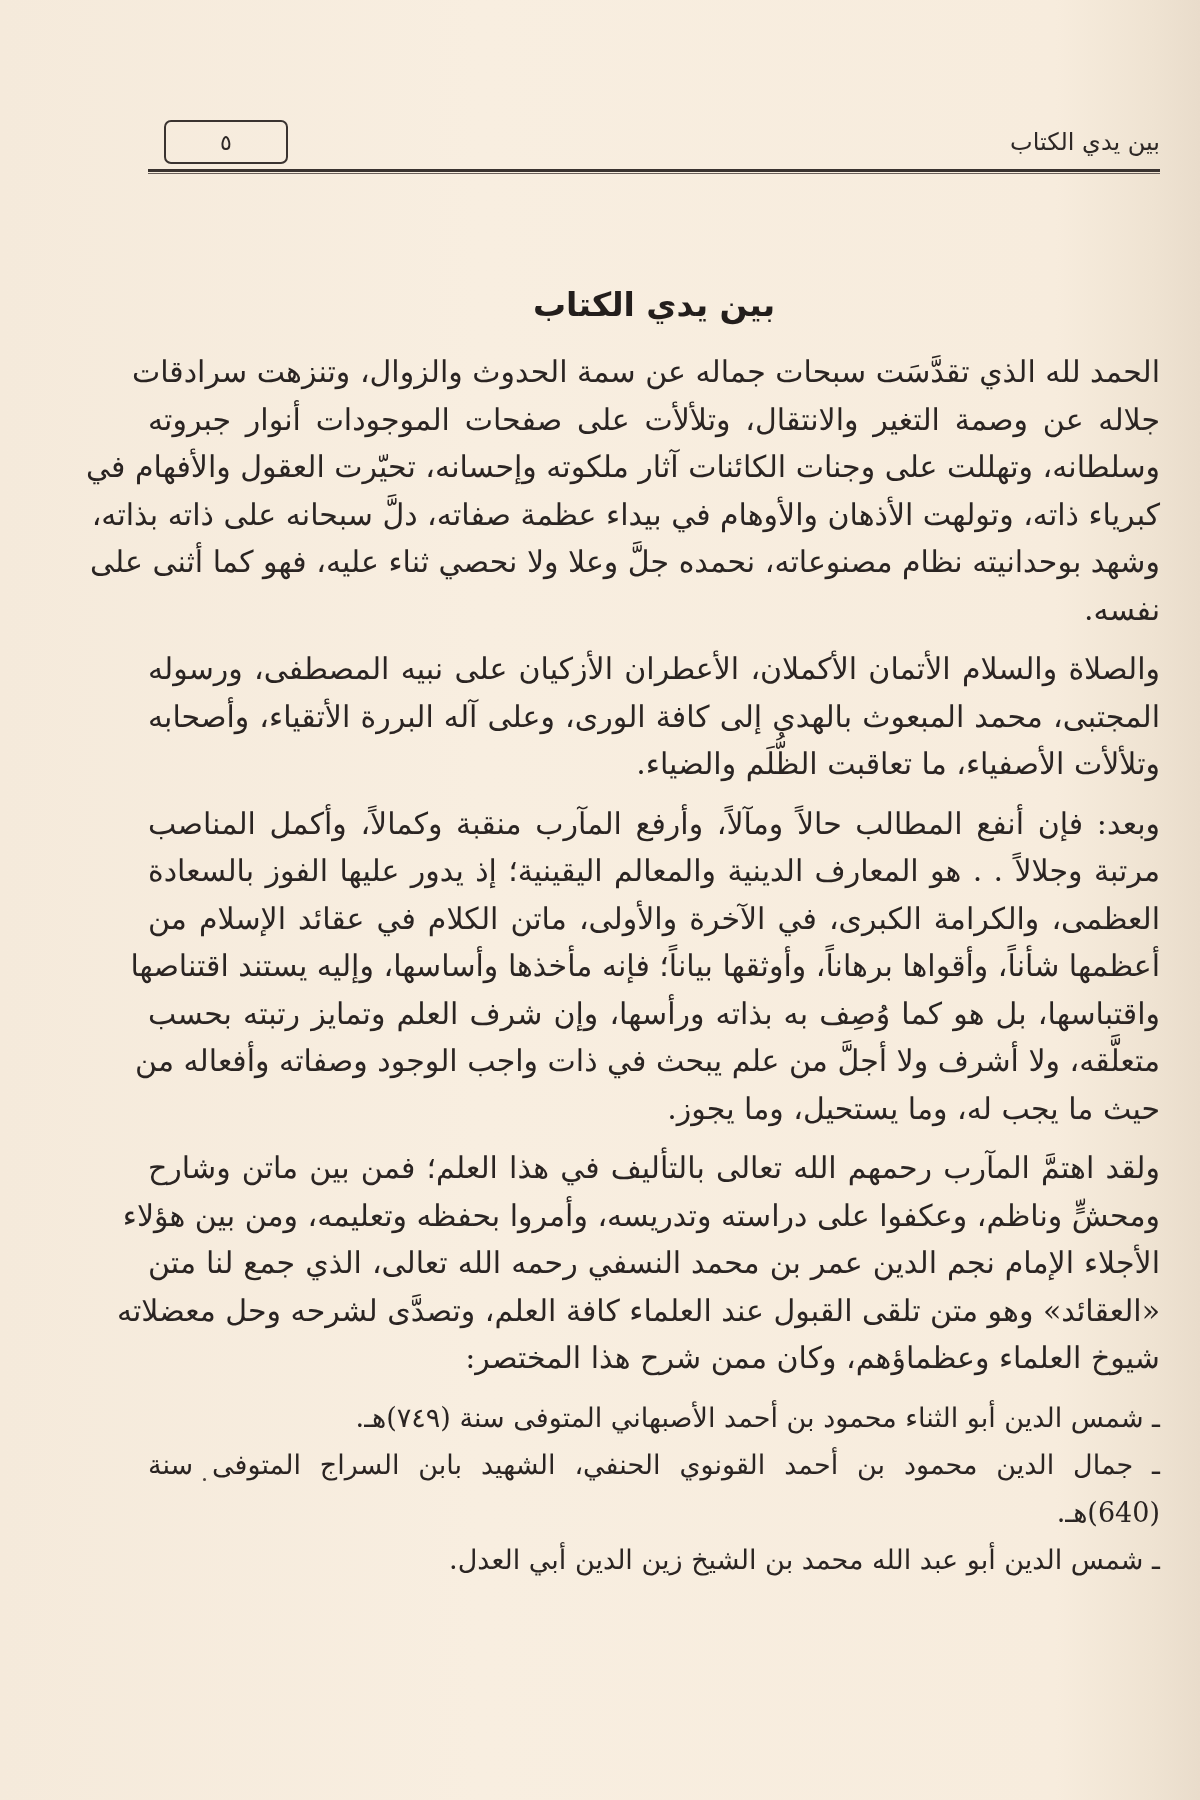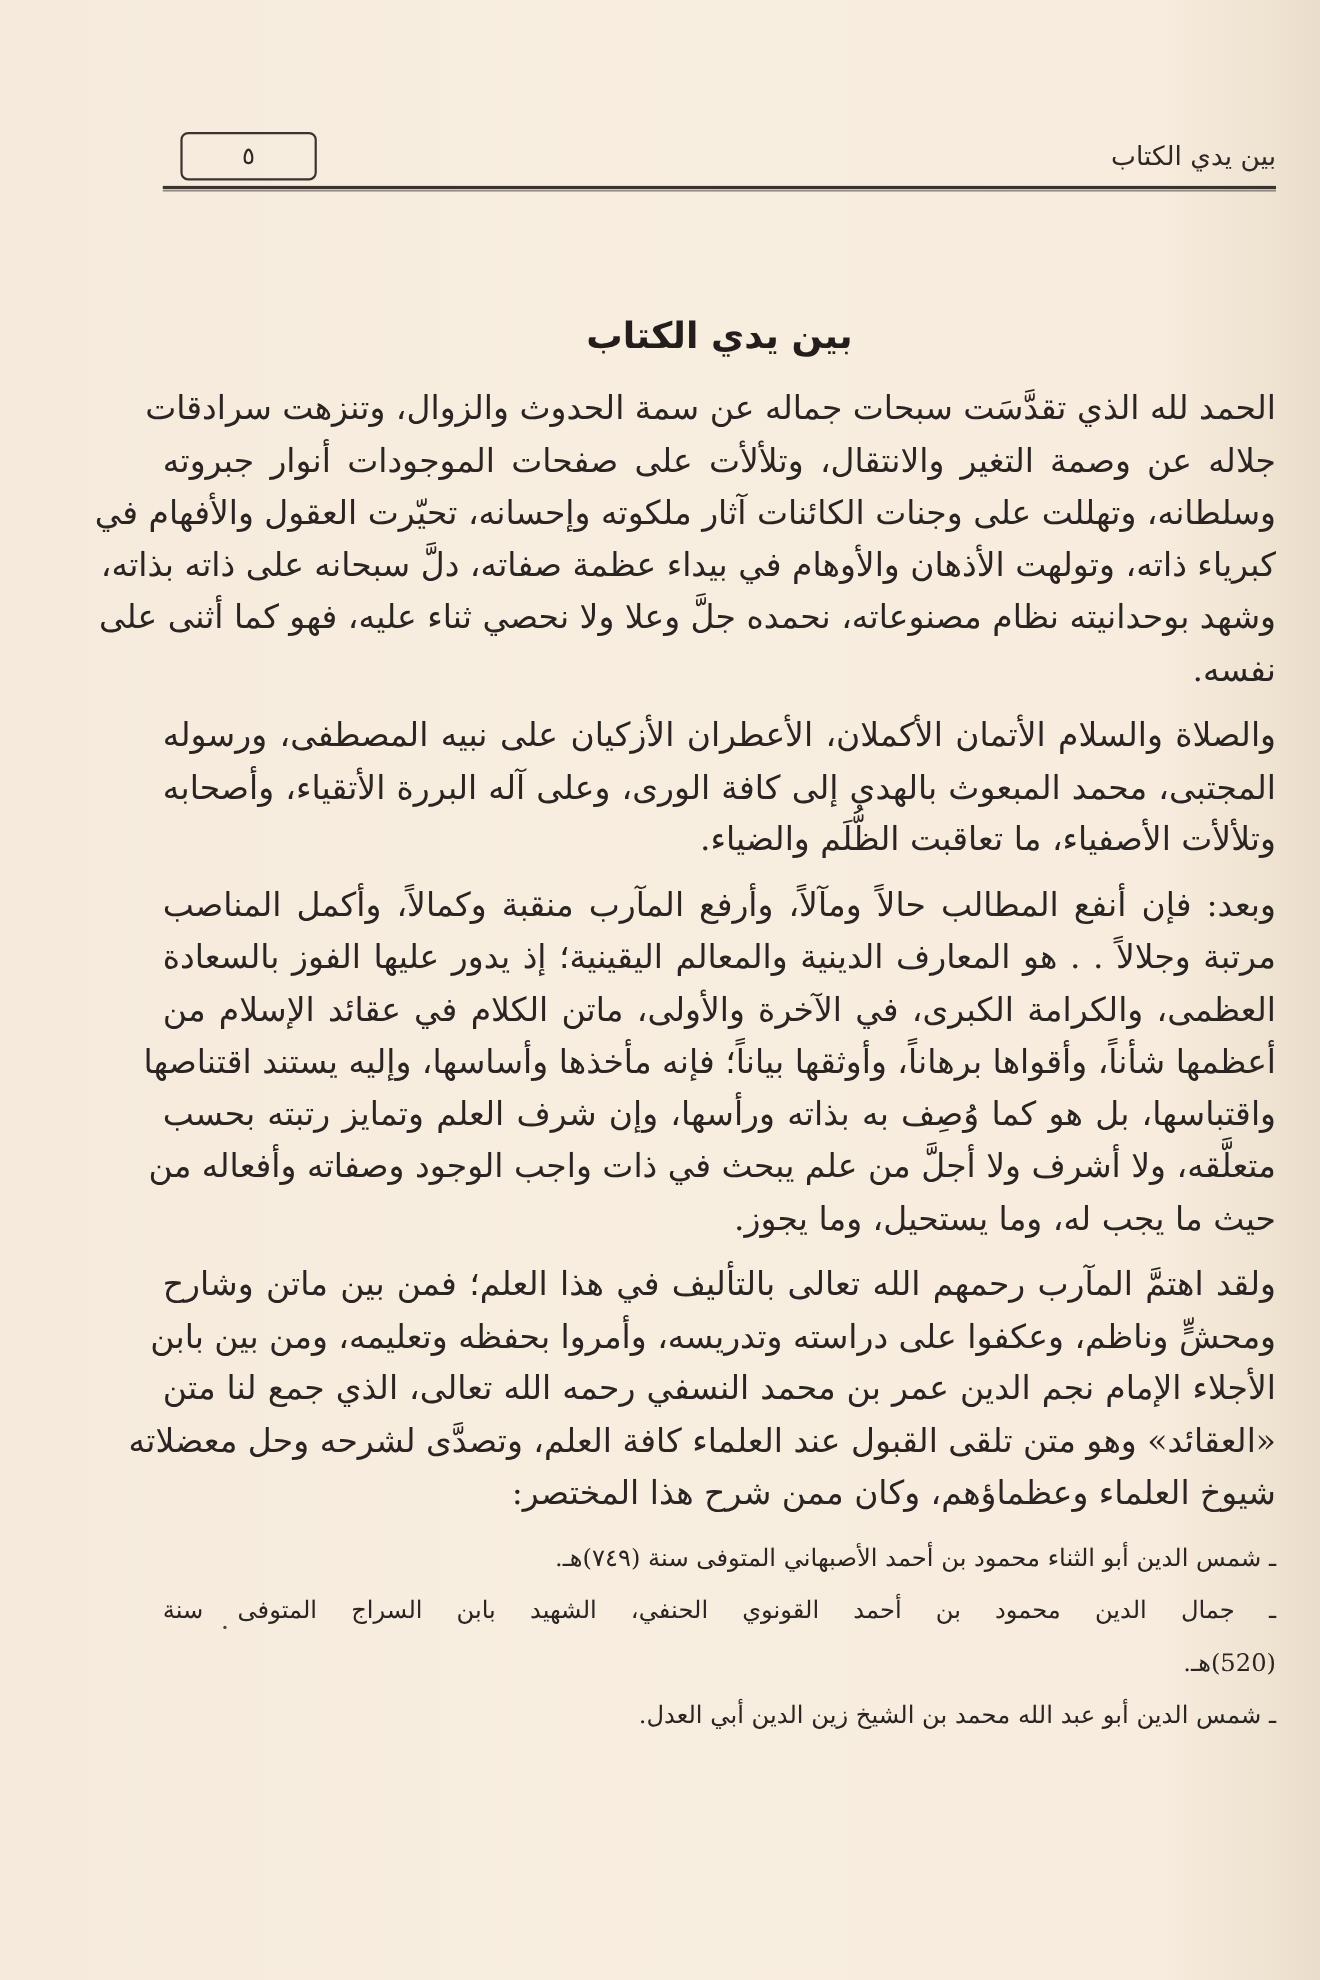--- a/index.html
+++ b/index.html
@@ -95,21 +95,21 @@
     .line.last {
       text-align-last: right;
     }
     .para {
       margin: 0;
     }
     .para + .para {
       margin-top: 12px;
     }
     .list-item {
-      font-size: 22px;
+      font-size: 27px;
       line-height: 47.5px;
       white-space: nowrap;
       text-align-last: right;
     }
     .list-item.wrap {
       text-align-last: justify;
     }
     .speck {
       position: absolute;
       left: 203px;
@@ -156,28 +156,28 @@
       <div class="line">مرتبة وجلالاً . . هو المعارف الدينية والمعالم اليقينية؛ إذ يدور عليها الفوز بالسعادة</div>
       <div class="line">العظمى، والكرامة الكبرى، في الآخرة والأولى، ماتن الكلام في عقائد الإسلام من</div>
       <div class="line">أعظمها شأناً، وأقواها برهاناً، وأوثقها بياناً؛ فإنه مأخذها وأساسها، وإليه يستند اقتناصها</div>
       <div class="line">واقتباسها، بل هو كما وُصِف به بذاته ورأسها، وإن شرف العلم وتمايز رتبته بحسب</div>
       <div class="line">متعلَّقه، ولا أشرف ولا أجلَّ من علم يبحث في ذات واجب الوجود وصفاته وأفعاله من</div>
       <div class="line last">حيث ما يجب له، وما يستحيل، وما يجوز.</div>
     </div>
 
     <div class="para">
       <div class="line">ولقد اهتمَّ المآرب رحمهم الله تعالى بالتأليف في هذا العلم؛ فمن بين ماتن وشارح</div>
-      <div class="line">ومحشٍّ وناظم، وعكفوا على دراسته وتدريسه، وأمروا بحفظه وتعليمه، ومن بين بابن</div>
+      <div class="line">ومحشٍّ وناظم، وعكفوا على دراسته وتدريسه، وأمروا بحفظه وتعليمه، ومن بين هؤلاء</div>
       <div class="line">الأجلاء الإمام نجم الدين عمر بن محمد النسفي رحمه الله تعالى، الذي جمع لنا متن</div>
       <div class="line">«العقائد» وهو متن تلقى القبول عند العلماء كافة العلم، وتصدَّى لشرحه وحل معضلاته</div>
       <div class="line last">شيوخ العلماء وعظماؤهم، وكان ممن شرح هذا المختصر:</div>
     </div>
 
     <div class="para">
       <div class="list-item">ـ شمس الدين أبو الثناء محمود بن أحمد الأصبهاني المتوفى سنة (٧٤٩)هـ.</div>
       <div class="list-item wrap">ـ جمال الدين محمود بن أحمد القونوي الحنفي، الشهيد بابن السراج المتوفى سنة</div>
-      <div class="list-item">(520)هـ.</div>
+      <div class="list-item">(640)هـ.</div>
       <div class="list-item">ـ شمس الدين أبو عبد الله محمد بن الشيخ زين الدين أبي العدل.</div>
     </div>
   </div>
 
   <div class="speck"></div>
 </div>
 
 </body></html>

